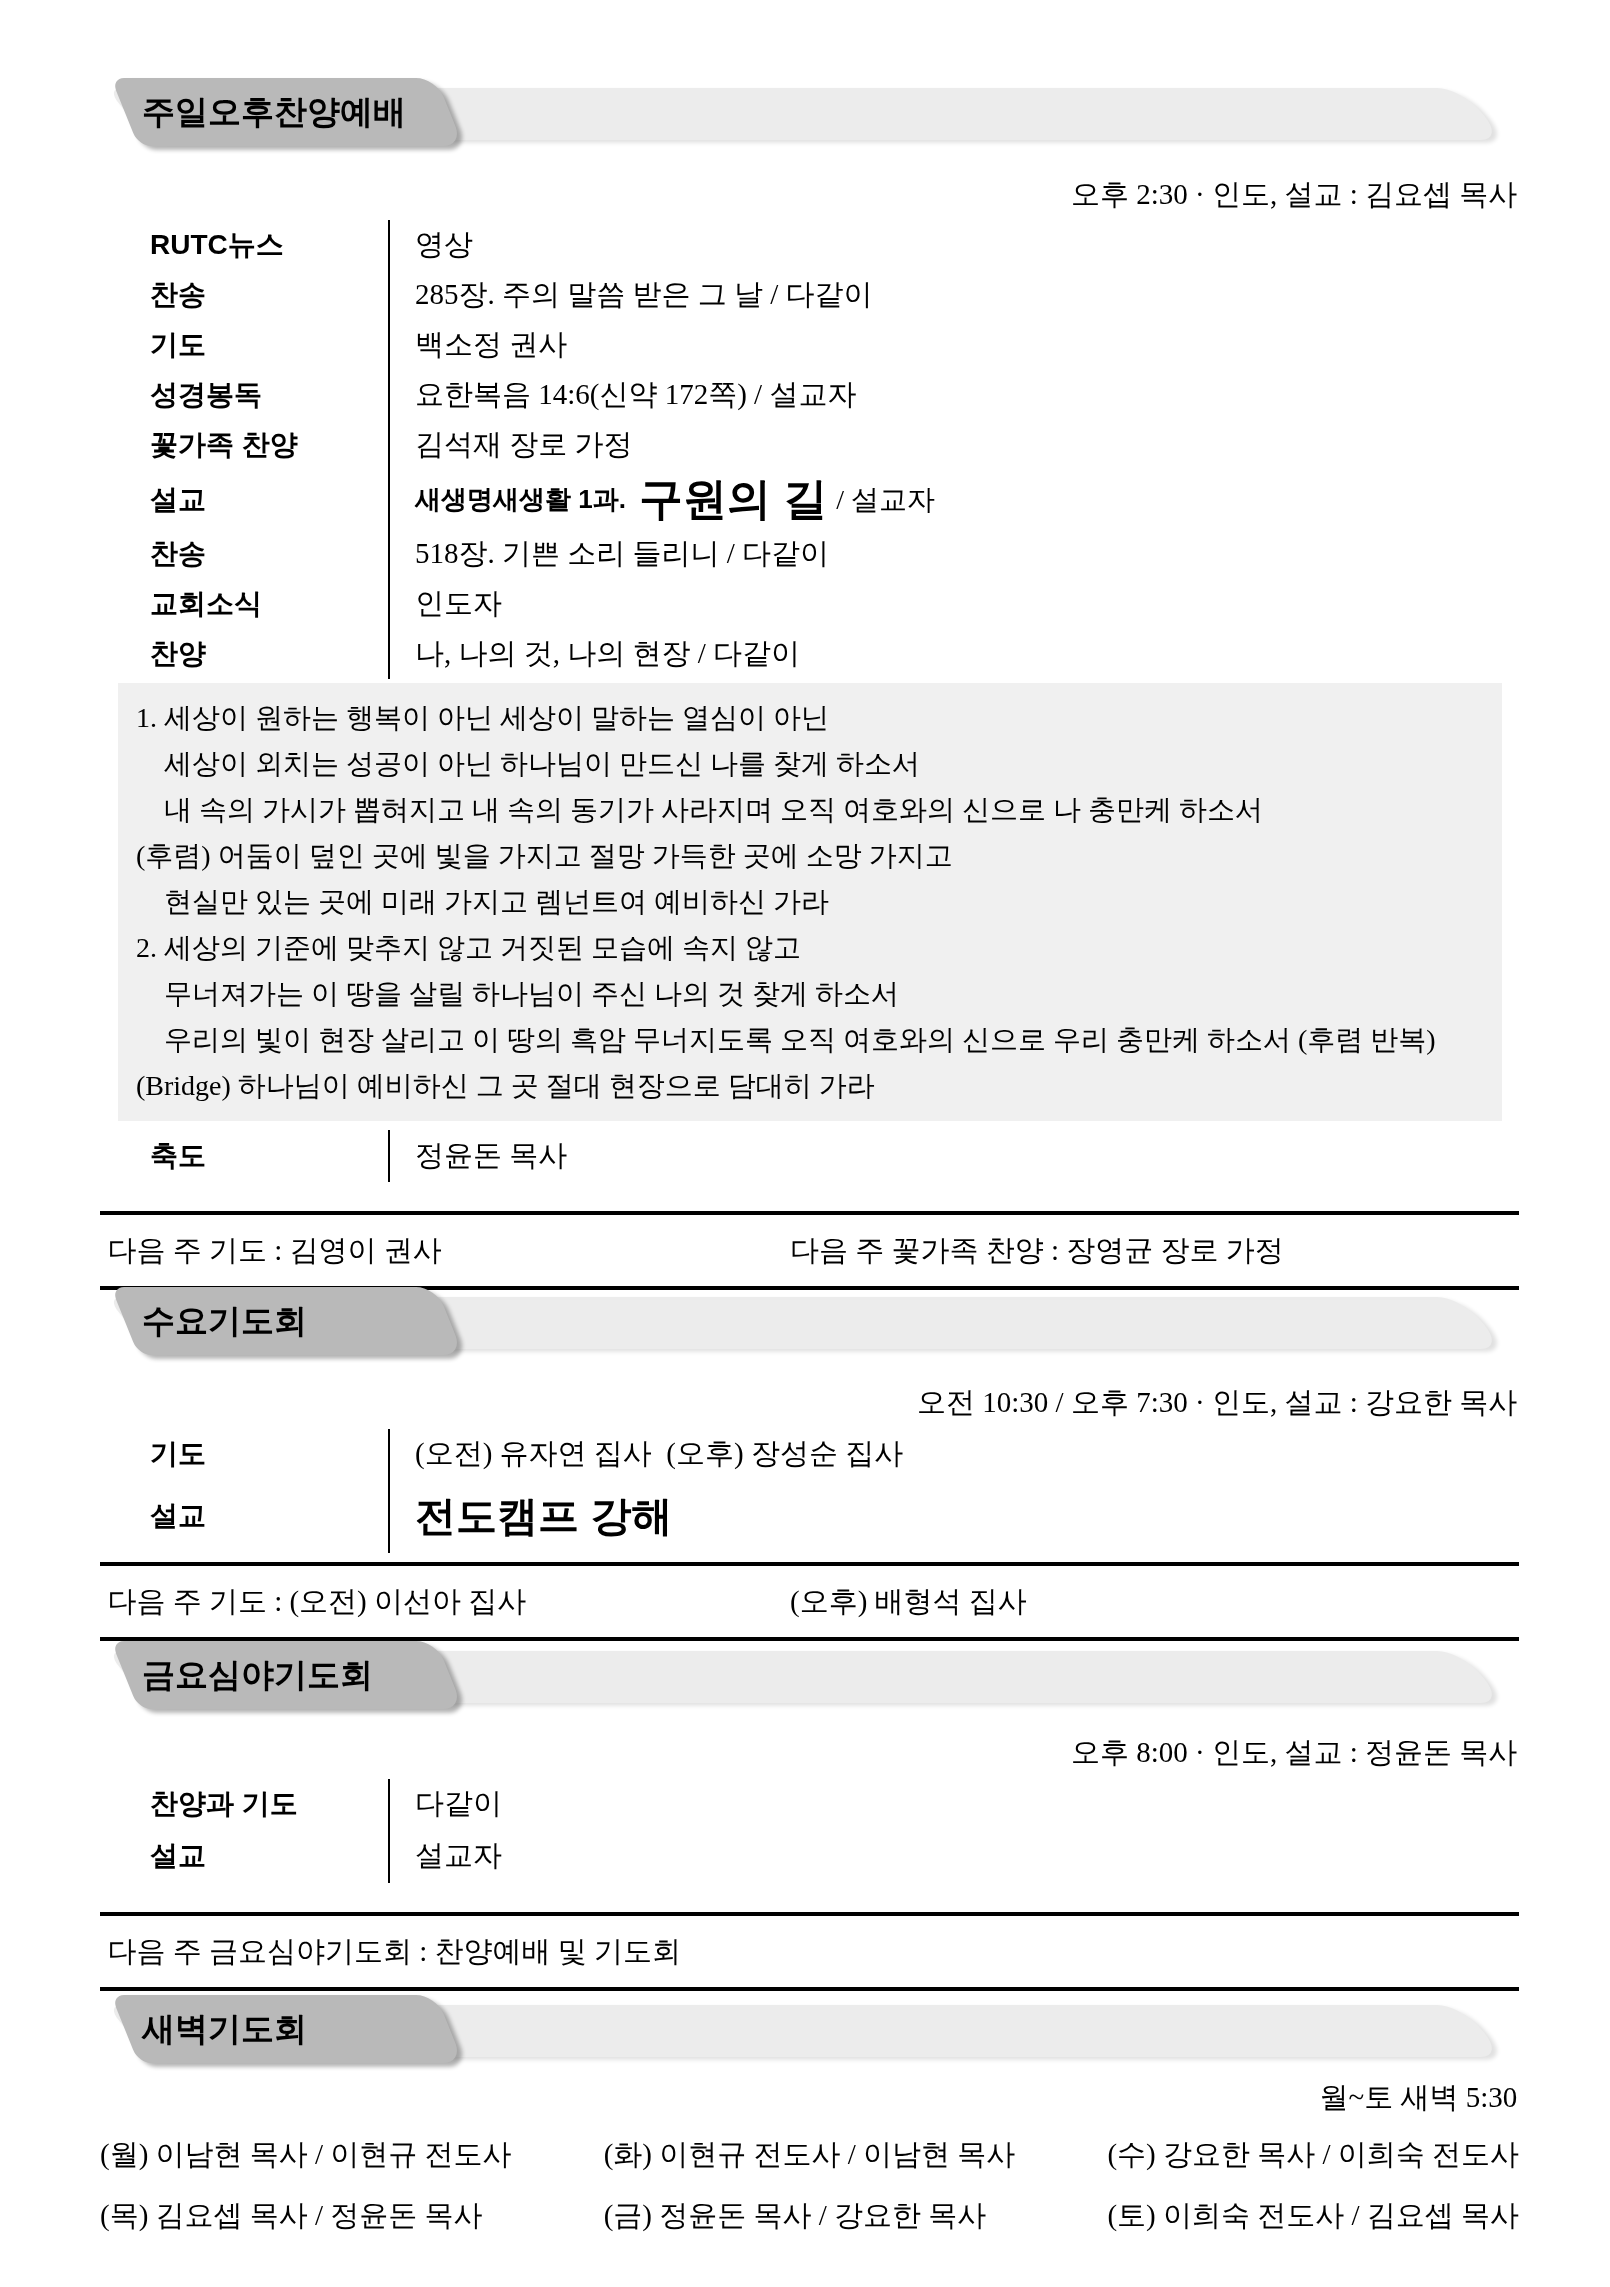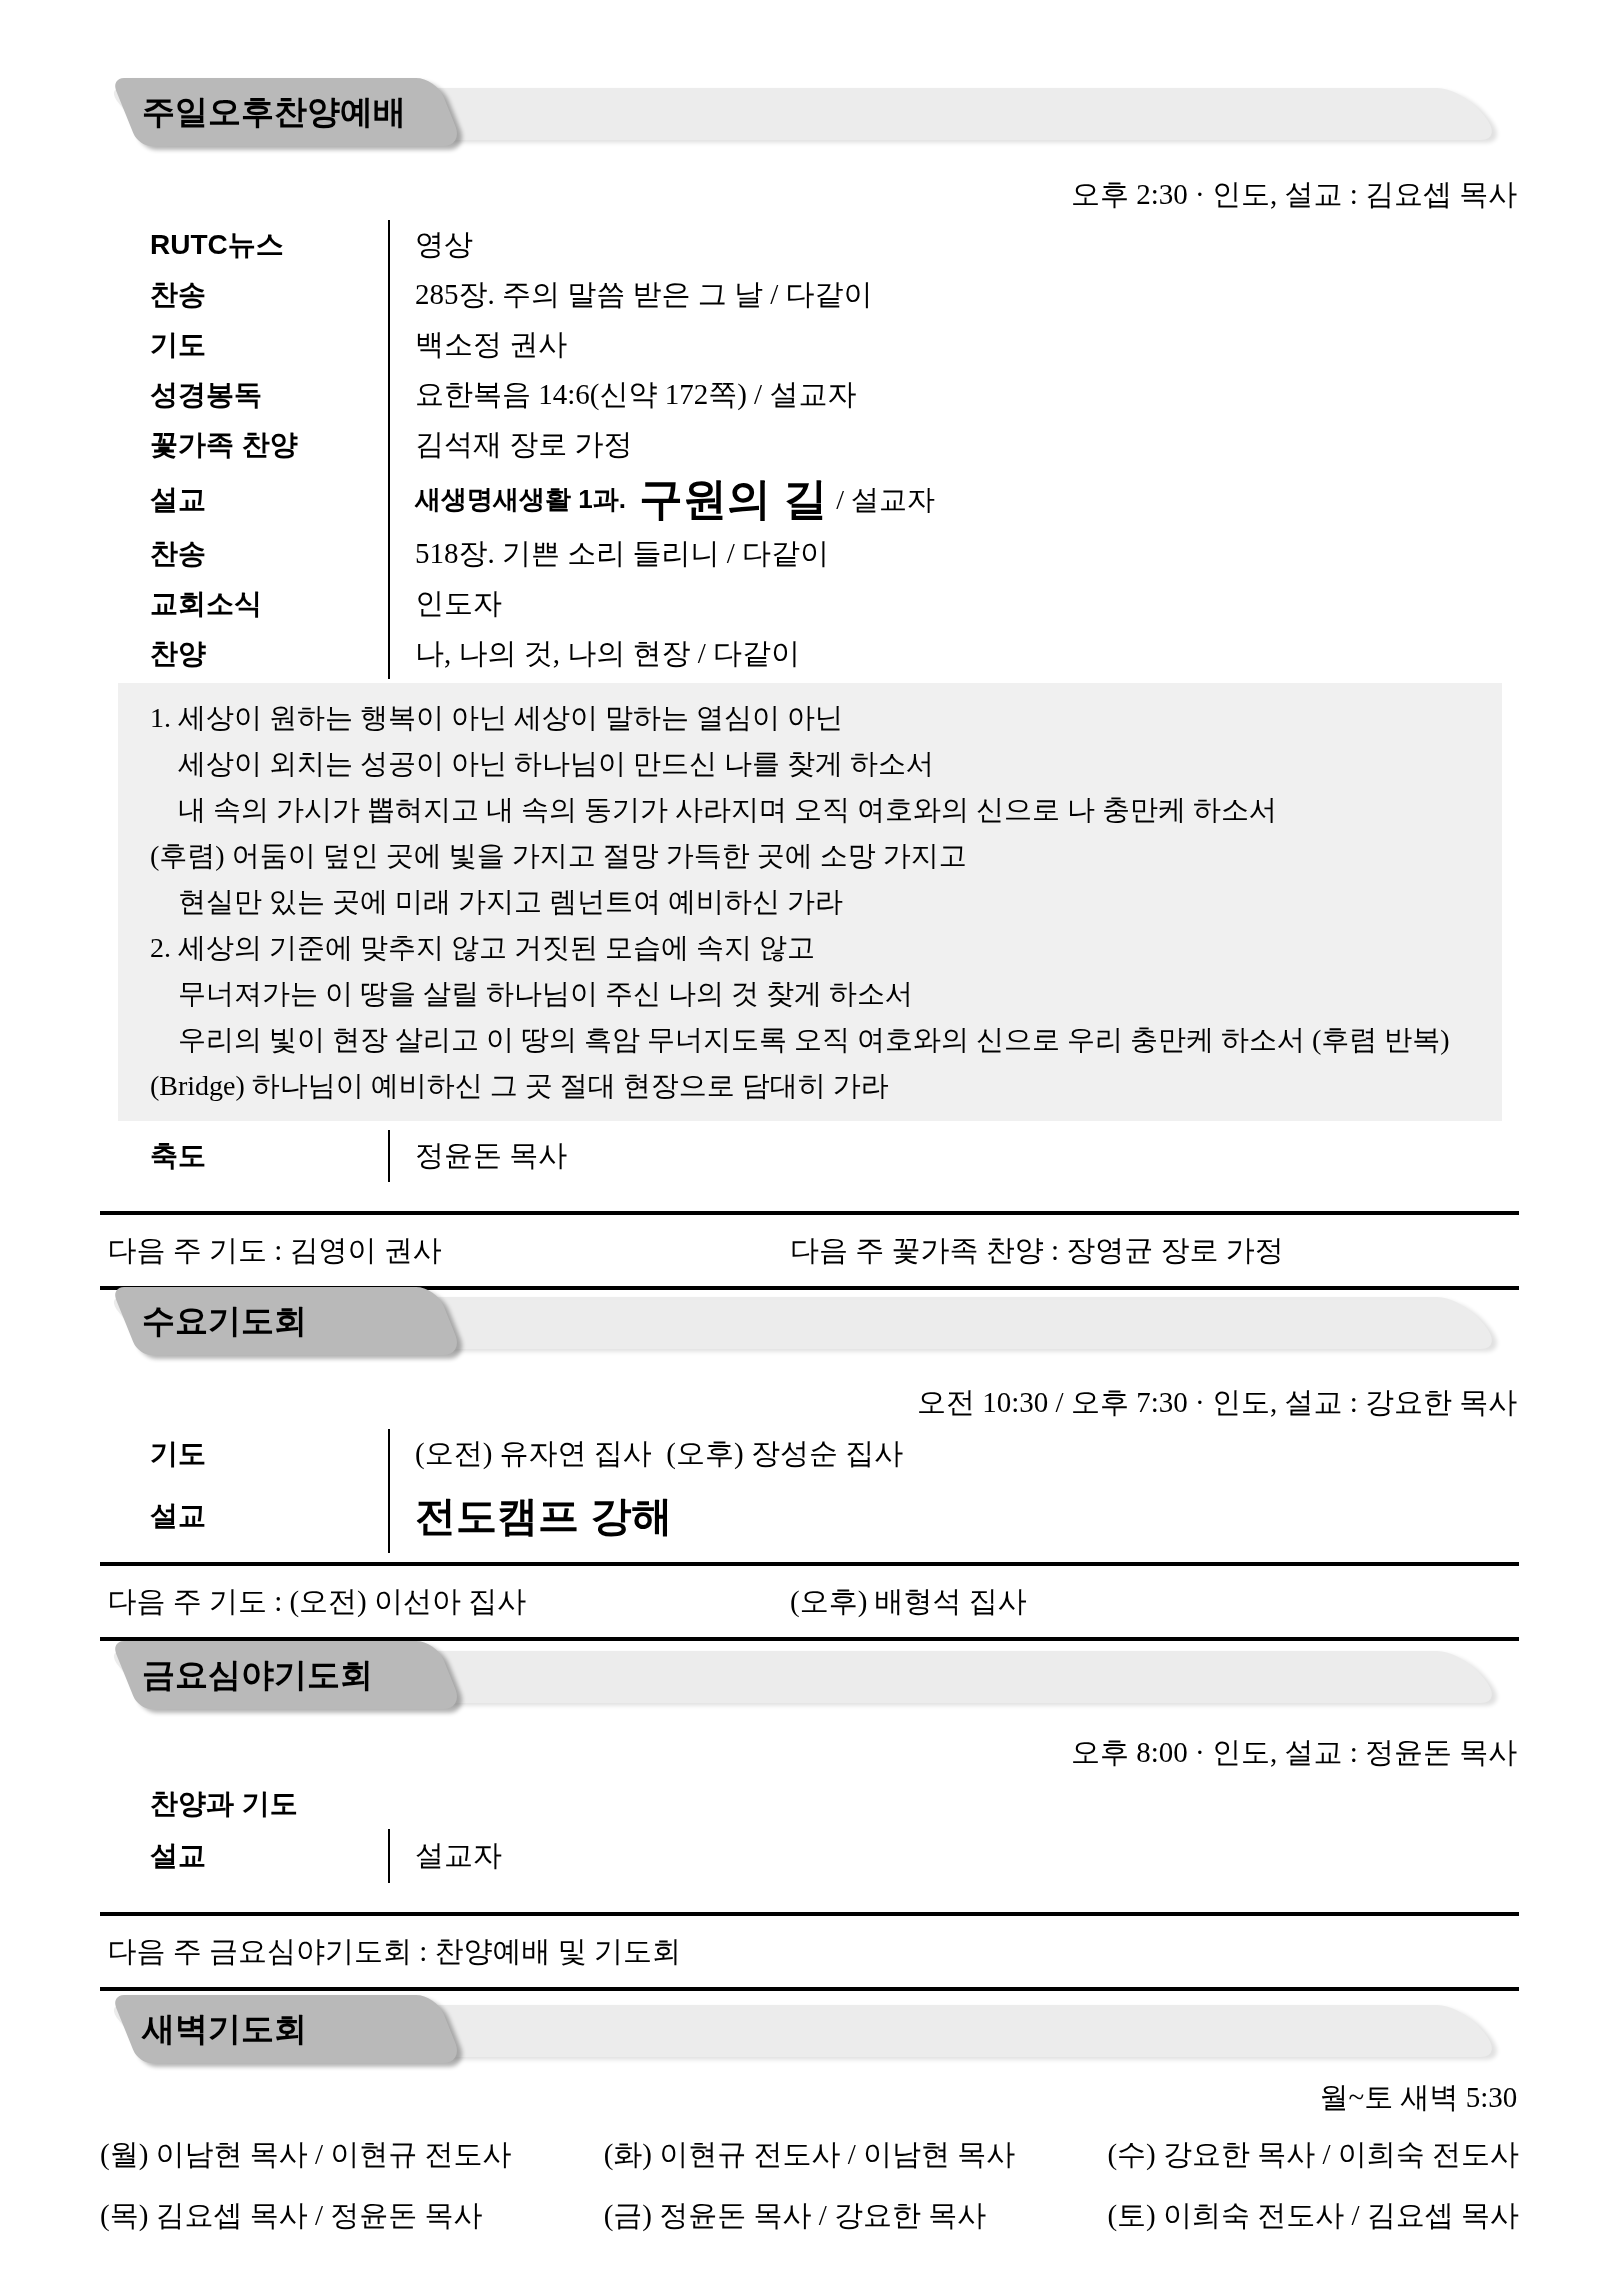--- a/index.html
+++ b/index.html
@@ -49,21 +49,21 @@
   .sermon-title{font-family:"Liberation Sans","DejaVu Sans",sans-serif;font-weight:700;font-size:44px;margin:0 9.2px 0 13px;}
   .sermon-suffix{font-size:28px;}
   .row-bigsermon{height:74px;}
   .big-sermon{font-family:"Liberation Sans","DejaVu Sans",sans-serif;font-weight:700;font-size:41px;}
 
   
   .lyrics{
     position:absolute;left:17.5px;width:1347px;background:#f0f0f0;
     padding:12px 18.5px 12px 18.5px;font-size:28px;line-height:46px;
   }
-  .lyric-line{white-space:pre-wrap;margin-left:14px;}
+  .lyric-line{white-space:pre-wrap;}
   .ind1{padding-left:28px;}
 
   
   .nextbar{
     position:absolute;left:0;width:100%;height:79px;box-sizing:border-box;
     border-top:4.6px solid #000;border-bottom:4.6px solid #000;
     display:flex;align-items:center;font-size:29px;
   }
   .nextbar .first{padding-left:7.4px;white-space:pre-wrap;}
   .nextbar .second{position:absolute;left:690px;white-space:pre-wrap;}
@@ -182,20 +182,21 @@
     <div class="banner-dark">
       <span class="banner-title">금요심야기도회</span>
     </div>
   </div>
 
   <div class="sched" style="top:1733px">오후 8:00 · 인도, 설교 : 정윤돈 목사</div>
 
   <div class="ptable" style="top:1779px">
     <div class="row">
       <div class="row-label">찬양과 기도</div>
+      <div class="row-content">다같이</div>
     </div>
     <div class="row" style="height:54px">
       <div class="row-label">설교</div>
       <div class="row-content">설교자</div>
     </div>
   </div>
 
   <div class="nextbar" style="top:1912px">
     <span class="first">다음 주 금요심야기도회 : 찬양예배 및 기도회</span>
   </div>

